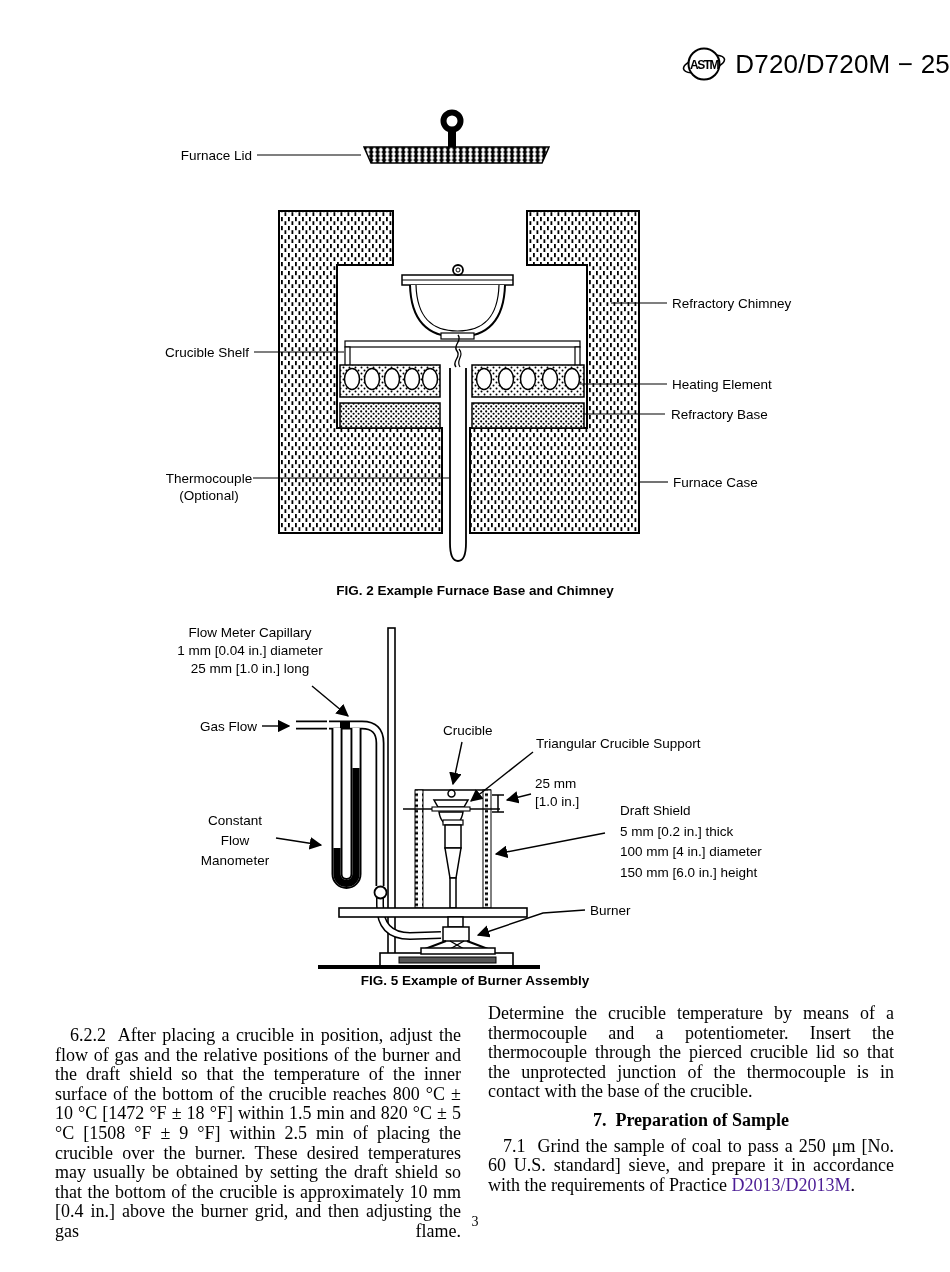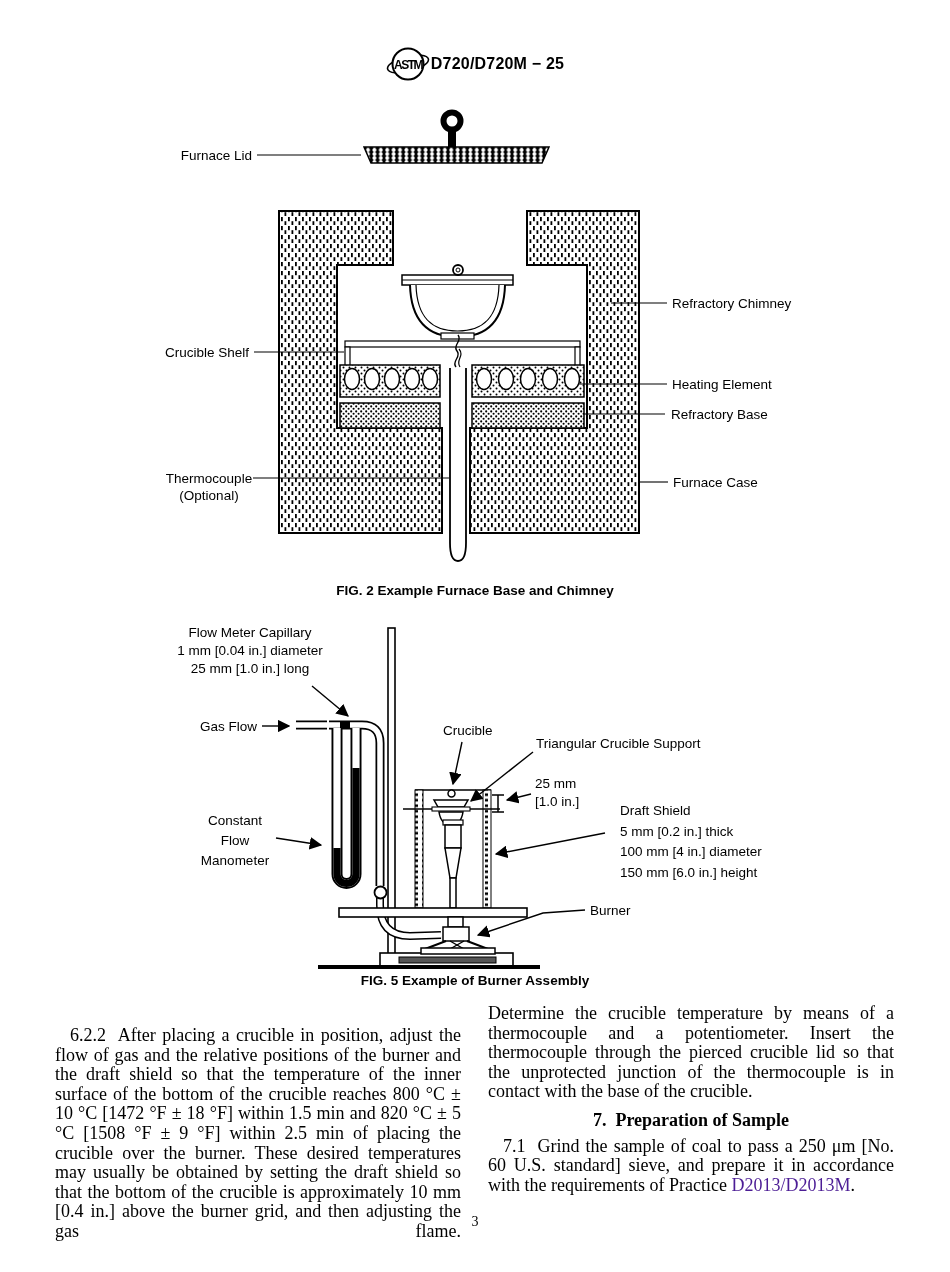--- a/index.html
+++ b/index.html
@@ -1,21 +1,21 @@
 <!DOCTYPE html>
 <html><head>
 <meta charset="utf-8">
 <style>
   html,body{margin:0;padding:0;background:#fff;}
   #page{position:relative;width:950px;height:1272px;background:#ffffff;overflow:hidden;
         font-family:"Liberation Sans",sans-serif;color:#111;}
   .abs{position:absolute;}
   
-  #hdr{position:absolute;top:44px;left:0;width:950px;display:flex;justify-content:center;align-items:center;gap:1px;}
-  #hdr .title{font-family:"Liberation Sans",sans-serif;font-weight:bold;font-size:16px;letter-spacing:.2px;color:#000;}
+  #hdr{position:absolute;top:44px;left:0;width:950px;display:flex;justify-content:flex-end;align-items:center;gap:9px;}
+  #hdr .title{font-family:"Liberation Sans",sans-serif;font-weight:normal;font-size:26px;letter-spacing:.2px;color:#000;}
   
   .figcap{position:absolute;left:0;width:950px;text-align:center;
           font-family:"Liberation Sans",sans-serif;font-weight:bold;font-size:13.5px;color:#000;}
   
   svg text{font-family:"Liberation Sans",sans-serif;font-size:13.5px;fill:#000;}
   
   .col{position:absolute;font-family:"Liberation Serif",serif;font-size:18px;line-height:19.6px;
        text-align:justify;color:#000;width:406px;}
   .col p{margin:0;}
   .indent{text-indent:15px;}

